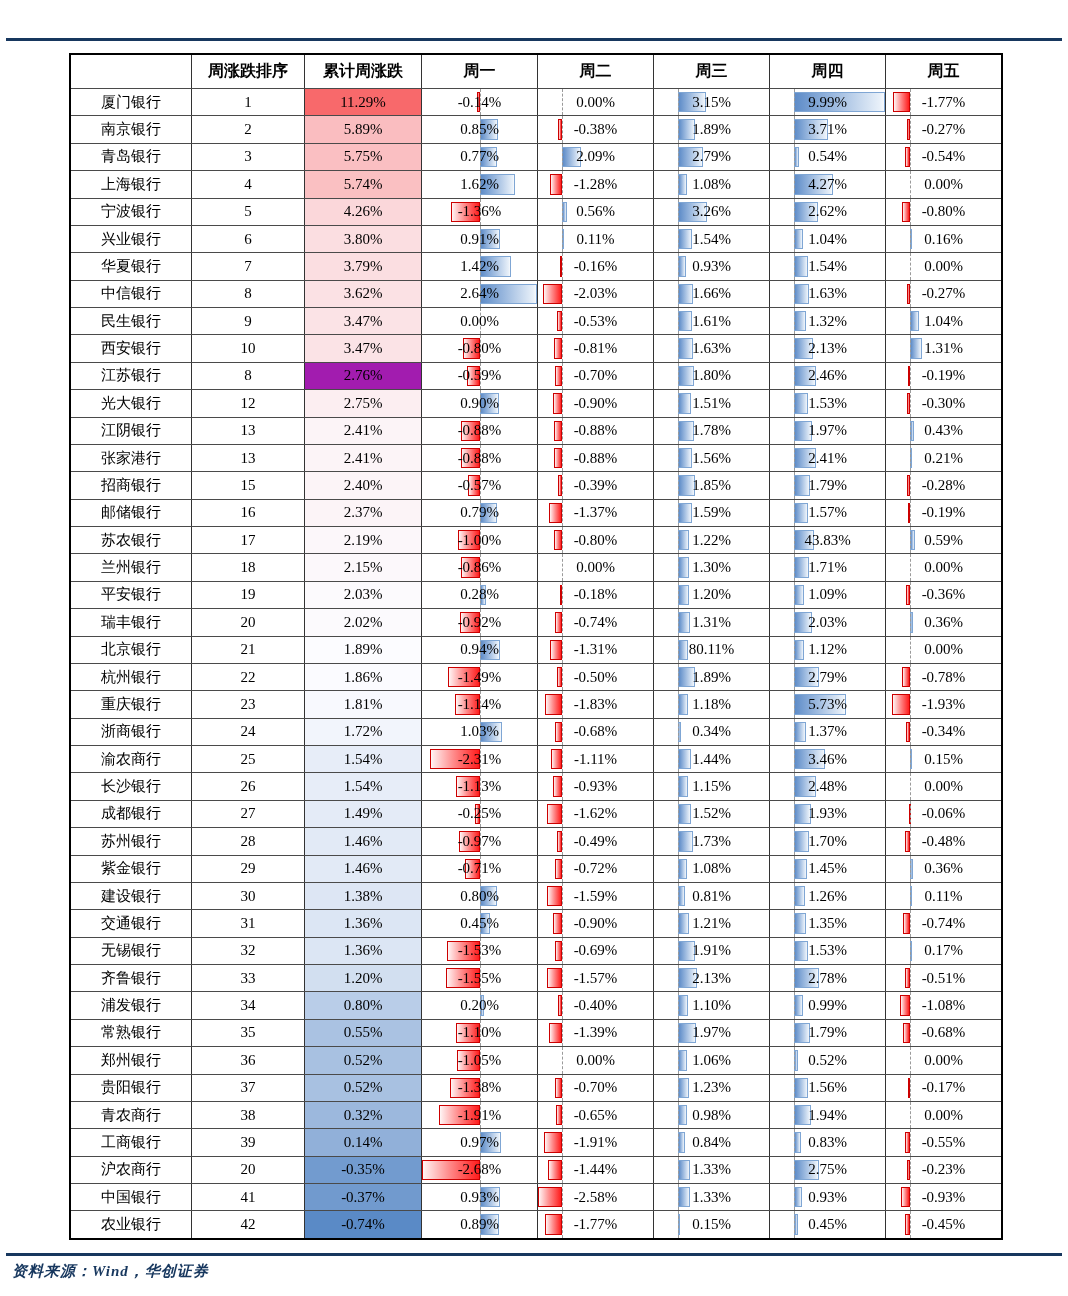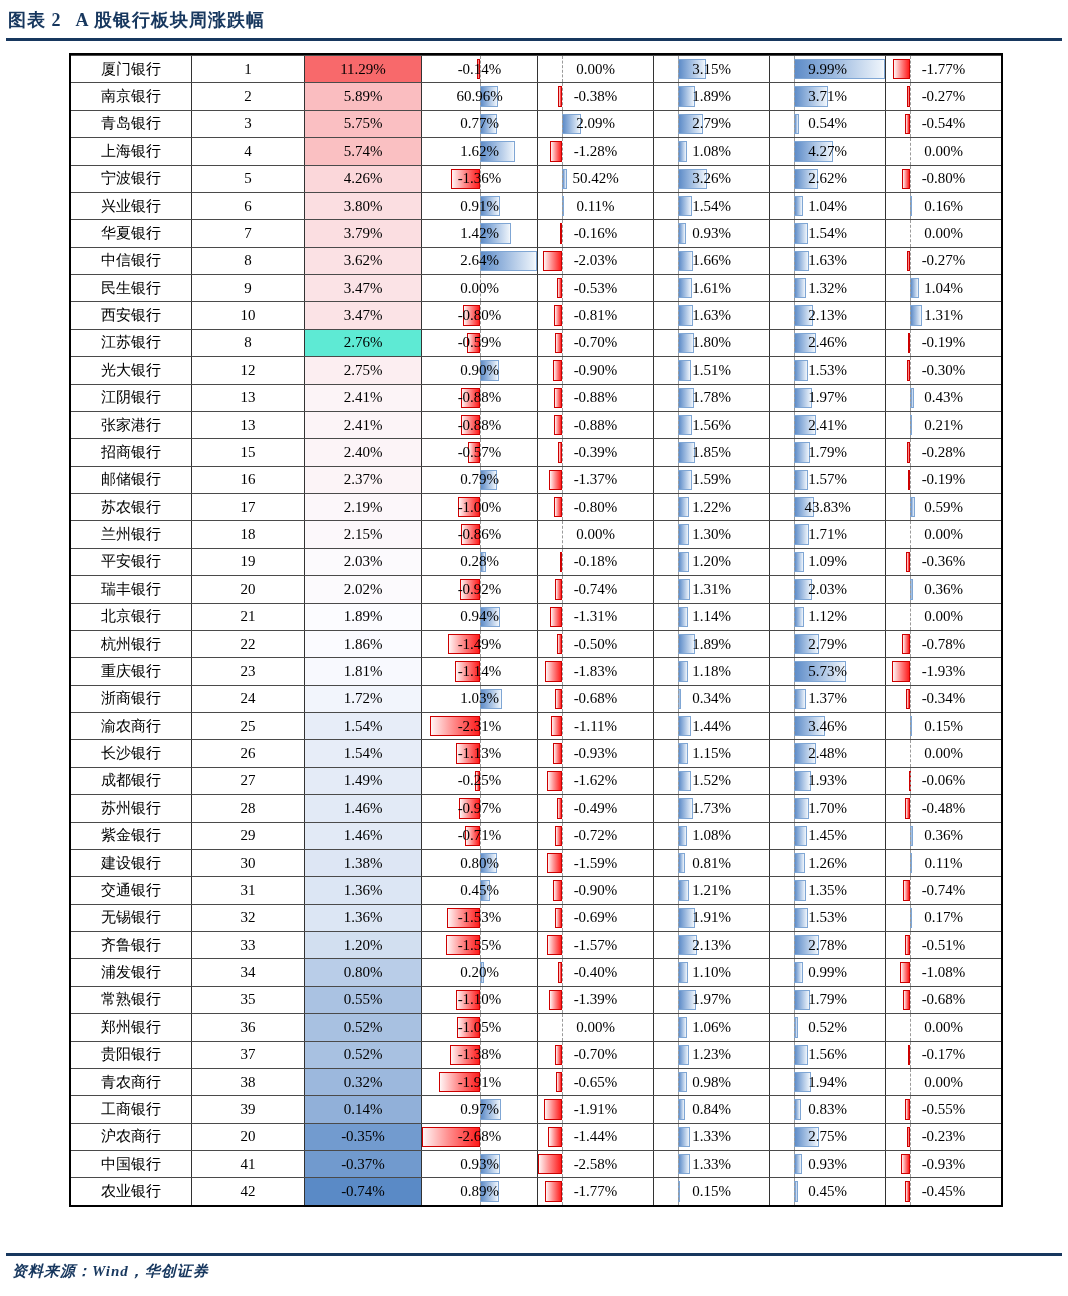--- a/index.html
+++ b/index.html
@@ -33,26 +33,49 @@
 
   .src-rule { position:absolute; left:6px; right:6px; top:1253px; height:2.5px; background:#17375E; }
   .source { position:absolute; left:12px; top:1262px; font-size:15px; font-style:italic;
     font-weight:bold; color:#17375E; letter-spacing:1px; }
 </style>
 </head>
 <body>
 
 <div class="page">
 
-  <div class="fig-title">
-    <span>图表 2</span><span class="gap"></span><span>A 股银行板块周涨跌幅</span>
-  </div>
   <div class="title-rule"></div>
 
   <div class="table-wrap">
+    <div class="trow head">
+        <div class="cell c0">
+          <span class="val"></span>
+        </div>
+        <div class="cell c1">
+          <span class="val">周涨跌排序</span>
+        </div>
+        <div class="cell c2">
+          <span class="val">累计周涨跌</span>
+        </div>
+        <div class="cell c3">
+          <span class="val">周一</span>
+        </div>
+        <div class="cell c4">
+          <span class="val">周二</span>
+        </div>
+        <div class="cell c5">
+          <span class="val">周三</span>
+        </div>
+        <div class="cell c6">
+          <span class="val">周四</span>
+        </div>
+        <div class="cell c7">
+          <span class="val">周五</span>
+        </div>
+      </div>
     <div>
         <div class="trow">
           <div class="cell c0">
             <span class="val">厦门银行</span>
           </div>
           <div class="cell c1">
             <span class="val">1</span>
           </div>
           <div class="cell c2" style="background: rgb(248, 105, 107);">
             <span class="val">11.29%</span>
@@ -88,21 +111,21 @@
           </div>
           <div class="cell c1">
             <span class="val">2</span>
           </div>
           <div class="cell c2" style="background: rgb(250, 189, 192);">
             <span class="val">5.89%</span>
           </div>
           <div class="cell c3">
             <div class="bar pos" style="left: 50.3759%; width: 15.9774%;"></div>
             <div class="axis" style="left: 50.3759%;"></div>
-            <span class="val">60.96%</span>
+            <span class="val">0.85%</span>
           </div>
           <div class="cell c4">
             <div class="bar neg" style="left: 17.502%; width: 3.02307%;"></div>
             <div class="axis" style="left: 20.5251%;"></div>
             <span class="val">-0.38%</span>
           </div>
           <div class="cell c5">
             <div class="bar pos" style="left: 20.5251%; width: 15.0358%;"></div>
             <div class="axis" style="left: 20.5251%;"></div>
             <span class="val">1.89%</span>
@@ -200,21 +223,21 @@
             <span class="val">4.26%</span>
           </div>
           <div class="cell c3">
             <div class="bar neg" style="left: 24.812%; width: 25.5639%;"></div>
             <div class="axis" style="left: 50.3759%;"></div>
             <span class="val">-1.36%</span>
           </div>
           <div class="cell c4">
             <div class="bar pos" style="left: 20.5251%; width: 4.45505%;"></div>
             <div class="axis" style="left: 20.5251%;"></div>
-            <span class="val">50.42%</span>
+            <span class="val">0.56%</span>
           </div>
           <div class="cell c5">
             <div class="bar pos" style="left: 20.5251%; width: 25.9348%;"></div>
             <div class="axis" style="left: 20.5251%;"></div>
             <span class="val">3.26%</span>
           </div>
           <div class="cell c6">
             <div class="bar pos" style="left: 20.5251%; width: 20.8433%;"></div>
             <div class="axis" style="left: 20.5251%;"></div>
             <span class="val">2.62%</span>
@@ -403,21 +426,21 @@
             <span class="val">1.31%</span>
           </div>
         </div>
         <div class="trow">
           <div class="cell c0">
             <span class="val">江苏银行</span>
           </div>
           <div class="cell c1">
             <span class="val">8</span>
           </div>
-          <div class="cell c2" style="background: #5eead4; text-align: center;">
+          <div class="cell c2" style="background: #a21caf; text-align: center;">
             <span class="val">2.76%</span>
           </div>
           <div class="cell c3">
             <div class="bar neg" style="left: 39.2857%; width: 11.0902%;"></div>
             <div class="axis" style="left: 50.3759%;"></div>
             <span class="val">-0.59%</span>
           </div>
           <div class="cell c4">
             <div class="bar neg" style="left: 14.9562%; width: 5.56881%;"></div>
             <div class="axis" style="left: 20.5251%;"></div>
@@ -777,21 +800,21 @@
             <span class="val">0.94%</span>
           </div>
           <div class="cell c4">
             <div class="bar neg" style="left: 10.1034%; width: 10.4216%;"></div>
             <div class="axis" style="left: 20.5251%;"></div>
             <span class="val">-1.31%</span>
           </div>
           <div class="cell c5">
             <div class="bar pos" style="left: 20.5251%; width: 9.06921%;"></div>
             <div class="axis" style="left: 20.5251%;"></div>
-            <span class="val">1.14%</span>
+            <span class="val">80.11%</span>
           </div>
           <div class="cell c6">
             <div class="bar pos" style="left: 20.5251%; width: 8.9101%;"></div>
             <div class="axis" style="left: 20.5251%;"></div>
             <span class="val">1.12%</span>
           </div>
           <div class="cell c7">
             <div class="axis" style="left: 20.5251%;"></div>
             <span class="val">0.00%</span>
           </div>

